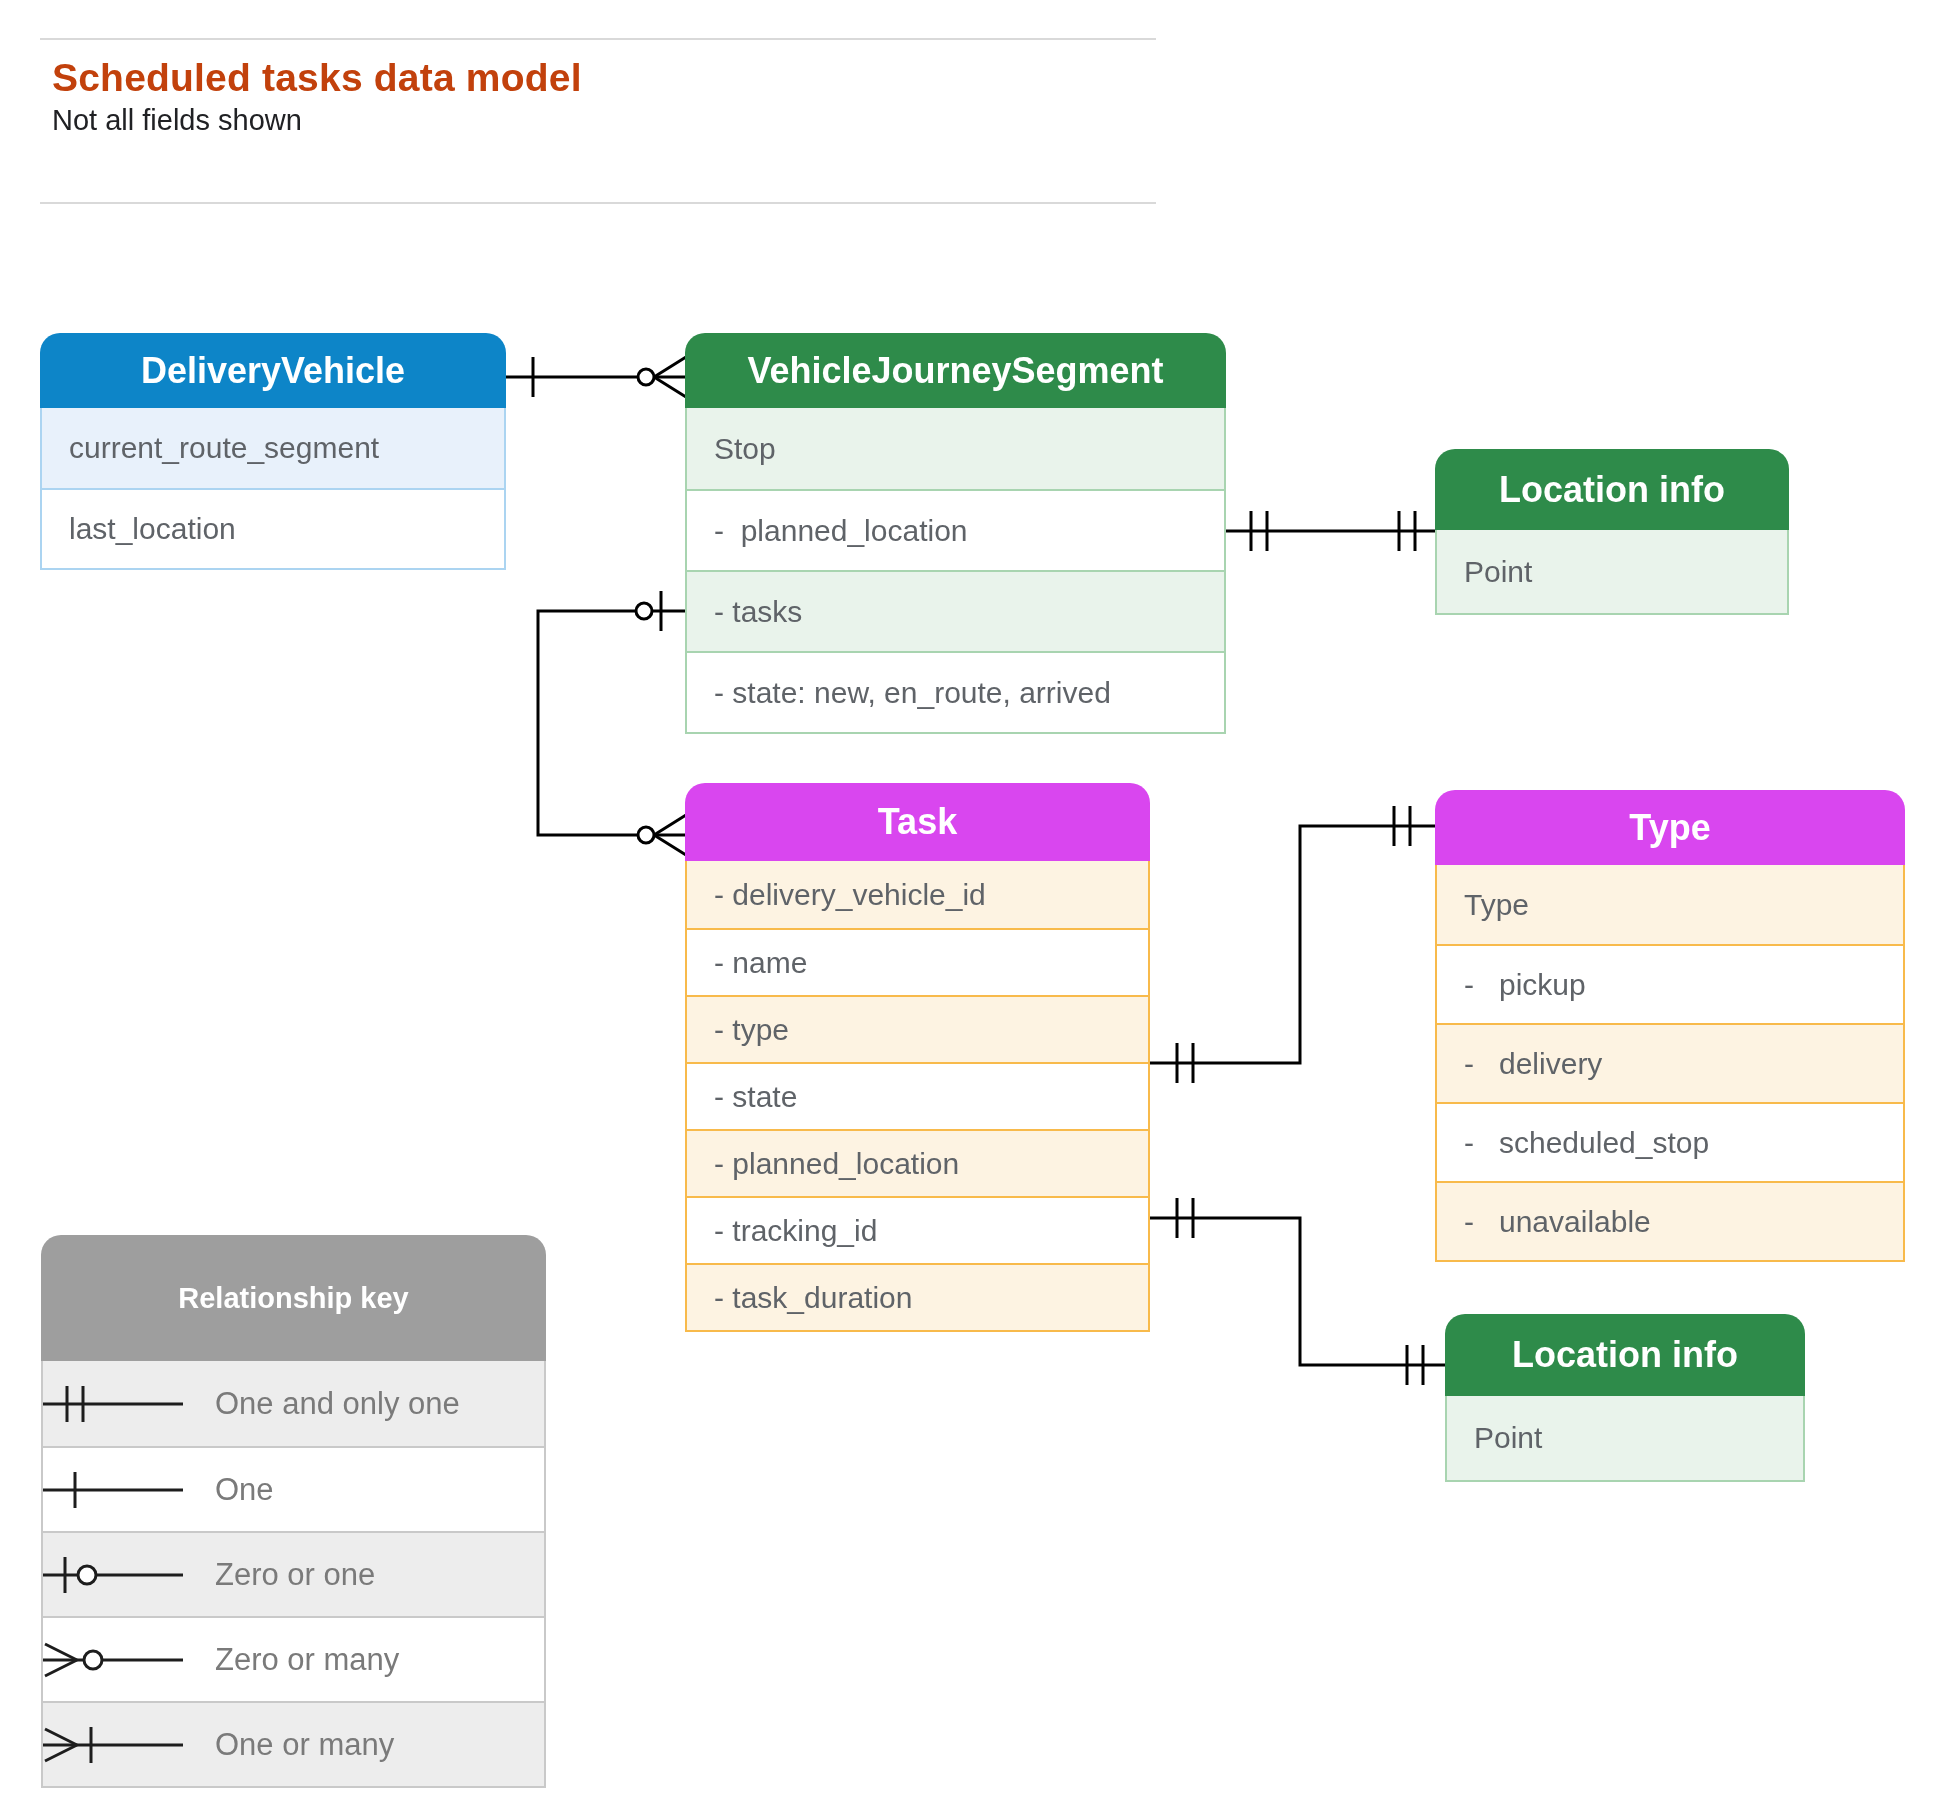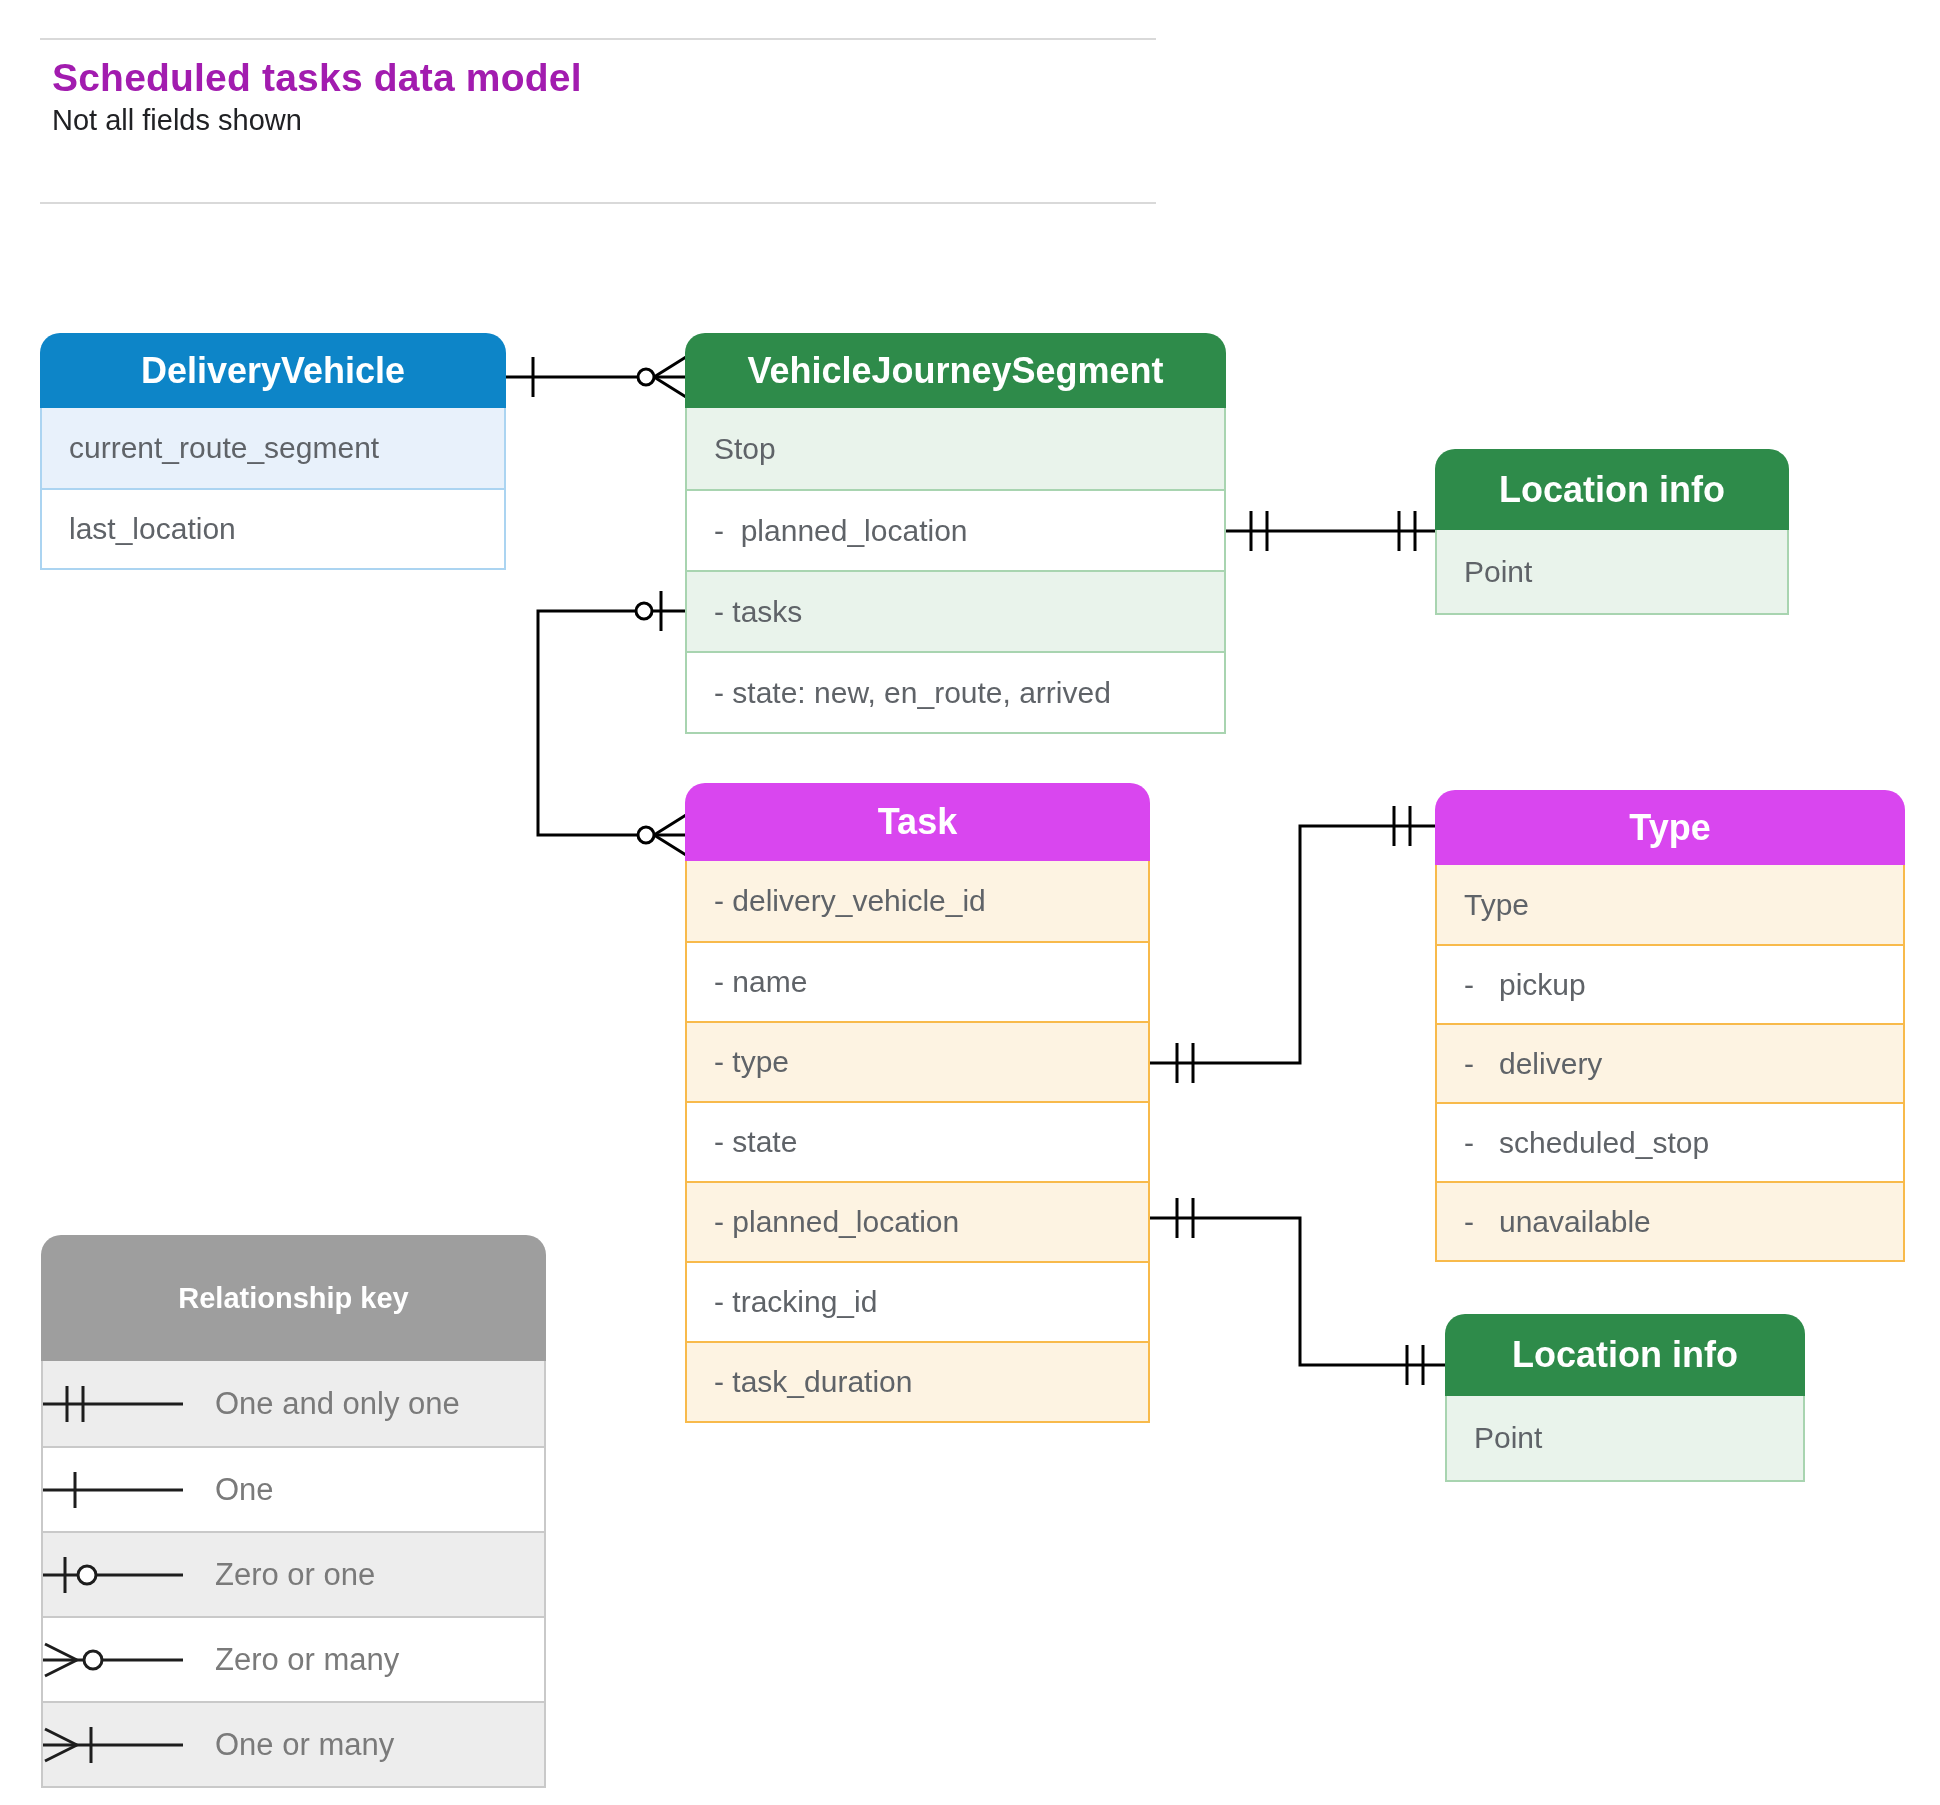--- a/index.html
+++ b/index.html
@@ -1,21 +1,21 @@
 <!DOCTYPE html>
 <html><head>
 <meta charset="utf-8">
 <style>
   html,body{margin:0;padding:0;background:#ffffff;}
   #canvas{
     position:relative;width:1940px;height:1805px;background:#ffffff;overflow:hidden;
     font-family:"Liberation Sans","DejaVu Sans",sans-serif;
   }
   .hr{position:absolute;left:40px;width:1116px;height:2px;background:#d9d9d9;}
-  #page-title{position:absolute;left:52px;top:56px;font-size:39px;font-weight:700;color:#a21caf;letter-spacing:.2px;}
+  #page-title{position:absolute;left:52px;top:56px;font-size:39px;font-weight:700;color:#c2410c;letter-spacing:.2px;}
   #page-subtitle{position:absolute;left:52px;top:104px;font-size:29px;color:#202124;}
 
   .entity{position:absolute;}
   .entity .hd{
     display:flex;align-items:center;justify-content:center;
     border-radius:20px 20px 0 0;color:#ffffff;font-weight:700;font-size:36px;
   }
   .entity .bd{border-style:solid;border-width:0 2px 2px 2px;}
   .row{display:flex;align-items:center;padding-left:27px;font-size:30px;color:#5f6368;box-sizing:border-box;}
   .row span{white-space:pre;}
@@ -43,21 +43,21 @@
   .gray .shaded{background:#ededed;}
 
   
   #dv{left:40px;top:333px;width:466px;}
   #dv .hd{height:75px;} #dv .row{height:80px;}
   #vjs{left:685px;top:333px;width:541px;}
   #vjs .hd{height:75px;} #vjs .row{height:81px;}
   #li1{left:1435px;top:449px;width:354px;}
   #li1 .hd{height:81px;} #li1 .row{height:83px;}
   #task{left:685px;top:783px;width:465px;}
-  #task .hd{height:78px;} #task .row{height:80px;}
+  #task .hd{height:78px;} #task .row{height:67px;}
   #type{left:1435px;top:790px;width:470px;}
   #type .hd{height:75px;} #type .row{height:79px;}
   #li2{left:1445px;top:1314px;width:360px;}
   #li2 .hd{height:82px;} #li2 .row{height:84px;}
 
   
   #legend{left:41px;top:1235px;width:505px;}
   #legend .hd{height:126px;font-size:29px;}
   #legend .row{height:85px;padding-left:0;color:#7a7a7a;font-size:31px;}
   #legend .sym{flex:0 0 150px;margin-right:22px;}

